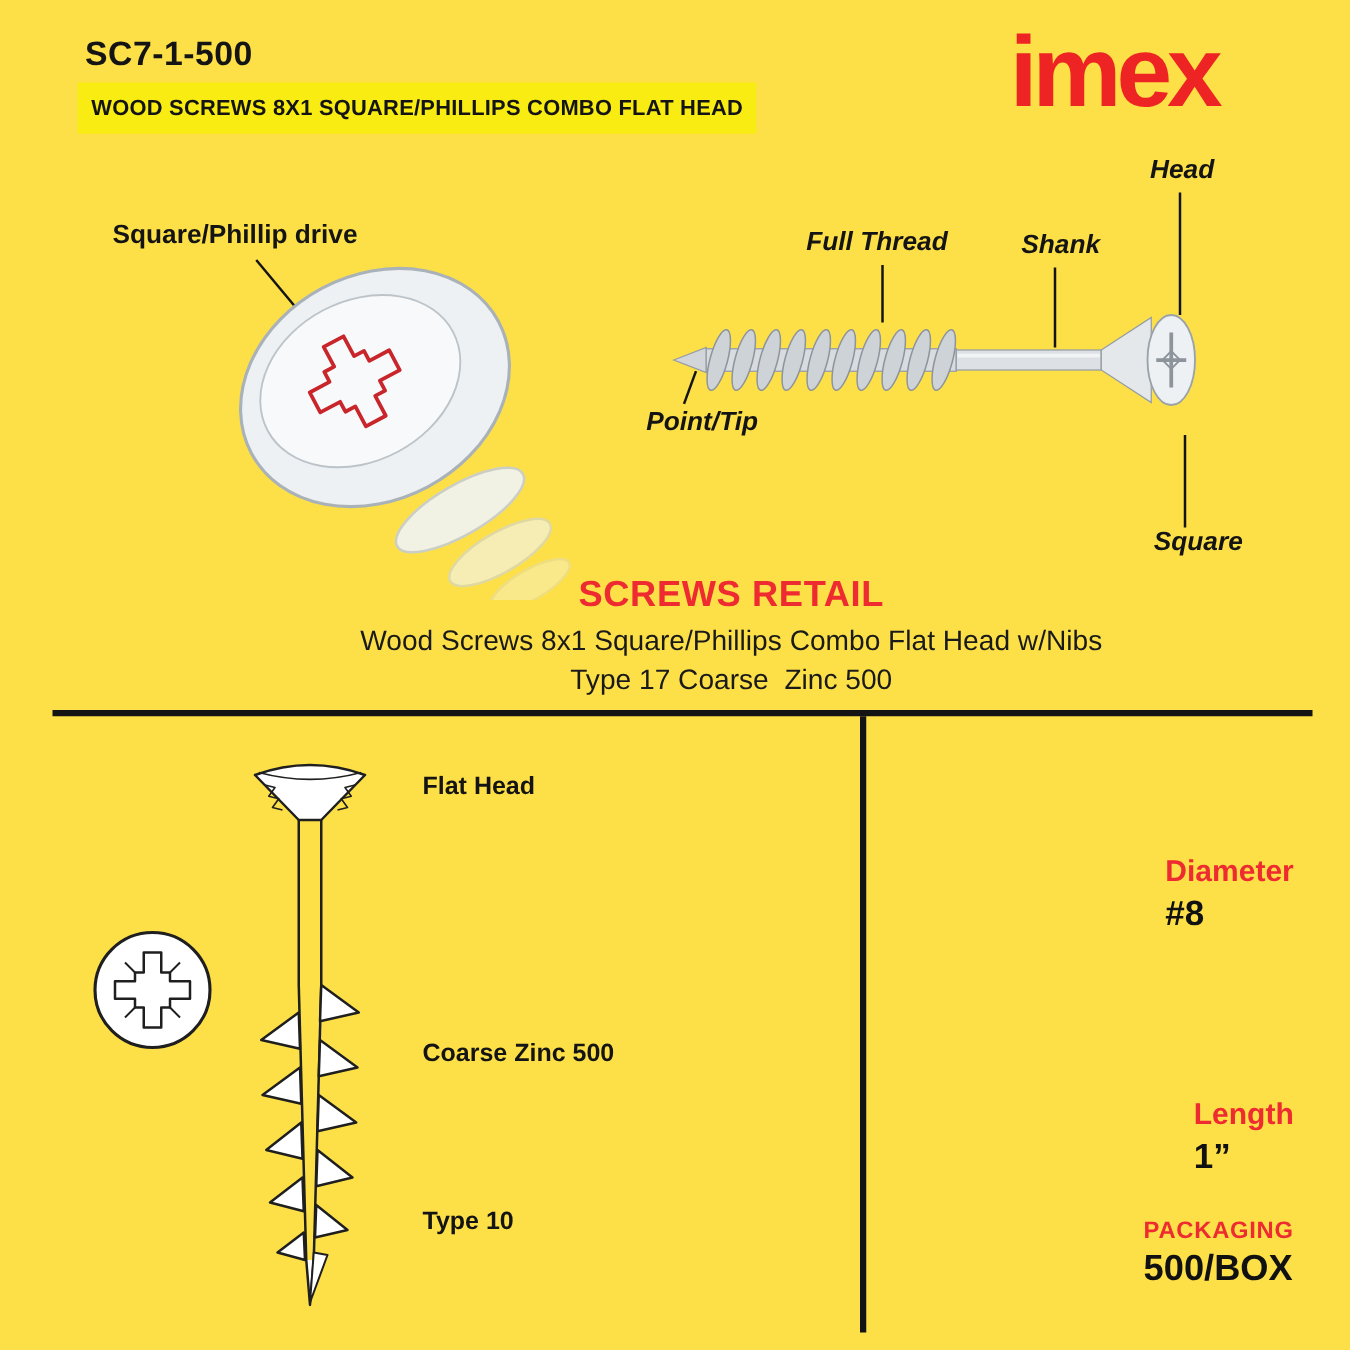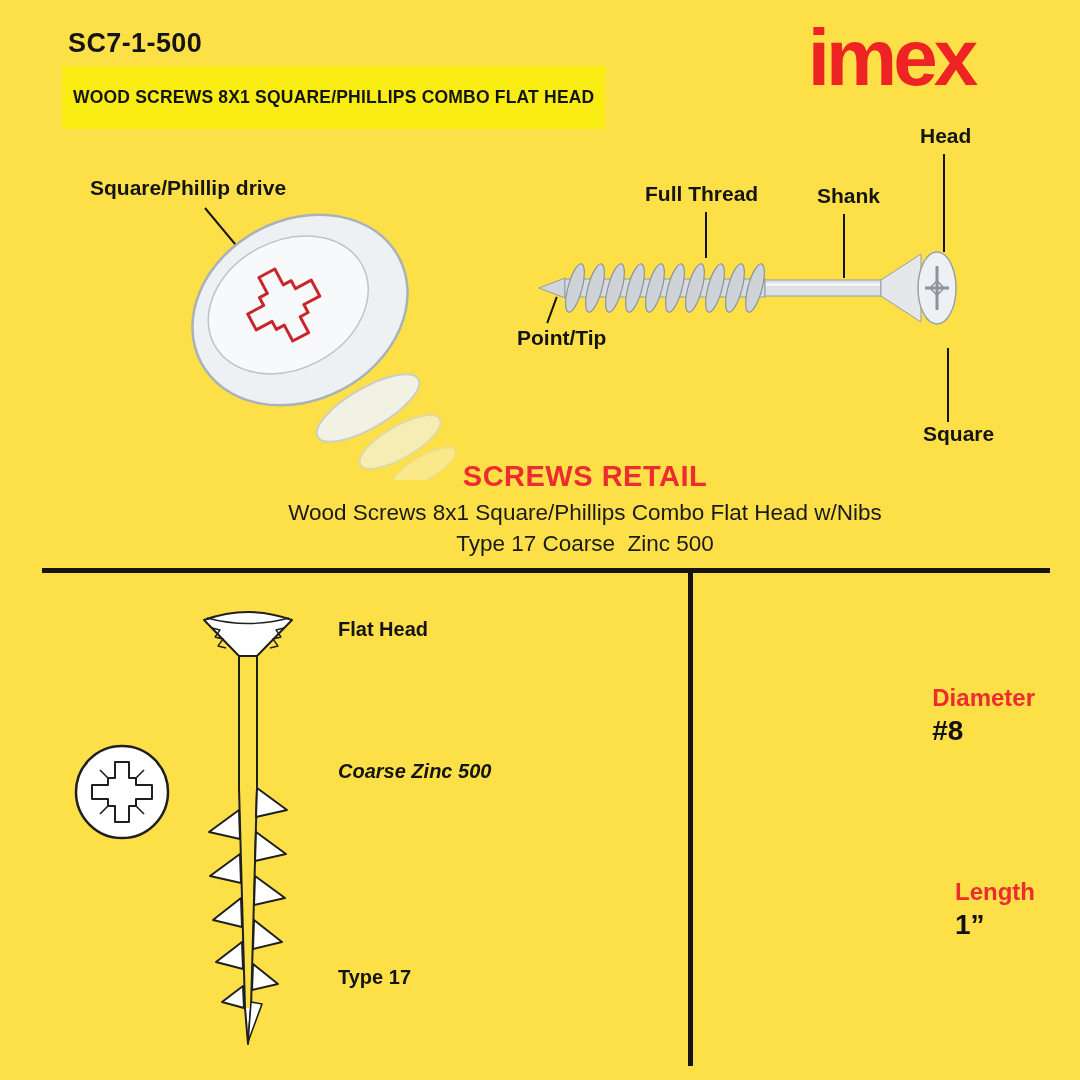--- a/index.html
+++ b/index.html
@@ -3,27 +3,27 @@
 <meta charset="utf-8">
 <style>
   * { margin:0; padding:0; box-sizing:border-box; }
   html,body { background:#ffffff; }
   body { font-family:"Liberation Sans", sans-serif; color:#141414; }
   .canvas { position:relative; width:1080px; height:1080px; background:#fde047; overflow:hidden; }
   .abs { position:absolute; }
   .line { position:absolute; background:#141414; }
 
   .product-code { left:68px; top:28px; font-size:27px; font-weight:bold; letter-spacing:.4px; }
-  .banner { left:62px; top:66px; background:#f8ec12; font-weight:bold; font-size:17.5px; padding:21px 11px; letter-spacing:.2px; }
+  .banner { left:62px; top:66px; background:#f8ec12; font-weight:bold; font-size:17.5px; padding:10px 11px; letter-spacing:.2px; }
   .logo { left:762px; top:14px; width:258px; text-align:center; color:#ee2424; font-size:80px; font-weight:bold; letter-spacing:-4px; line-height:1.1; }
 
   .callout { left:90px; top:176px; font-size:21px; font-weight:bold; z-index:2; }
 
   .anatomy { left:505px; top:118px; width:515px; height:345px; }
-  .anatomy-label { position:absolute; font-size:21px; font-weight:bold; white-space:nowrap; }
+  .anatomy-label { position:absolute; font-size:21px; font-weight:bold; white-space:nowrap;font-style:italic; }
   .lbl-full-thread { left:140px; top:64px; }
   .lbl-shank { left:312px; top:66px; }
   .lbl-head { left:415px; top:6px; }
   .lbl-point-tip { left:12px; top:208px; }
   .lbl-drive { left:418px; top:304px; }
   .ln-full-thread { left:200px; top:94px; width:2px; height:46px; }
   .ln-shank { left:338px; top:96px; width:2px; height:64px; }
   .ln-head { left:438px; top:36px; width:2px; height:98px; }
   .ln-drive { left:442px; top:230px; width:2px; height:74px; }
   .ln-point-tip { left:46px; top:178px; width:2px; height:28px; transform:rotate(20deg); }
@@ -32,21 +32,21 @@
   .retail-title { left:85px; top:460px; width:1000px; text-align:center; font-size:29px; font-weight:bold; color:#ee2b30; letter-spacing:.5px; }
   .retail-line { left:85px; width:1000px; text-align:center; font-size:22.5px; font-weight:500; color:#1a1a1a; white-space:pre-wrap; }
   .retail-line1 { top:500px; }
   .retail-line2 { top:531px; }
 
   .h-divider { left:42px; top:568px; width:1008px; height:5px; }
   .v-divider { left:688px; top:573px; width:5px; height:493px; }
 
   .feature-label { position:absolute; font-size:20px; font-weight:600; }
   .lbl-flat-head { left:338px; top:618px; }
-  .lbl-finish { left:338px; top:760px;font-style:italic; }
+  .lbl-finish { left:338px; top:832px; }
   .lbl-type { left:338px; top:966px; }
 
   .dim-title { right:45px; top:615px; background:#f8ec12; font-size:26px; font-weight:bold; padding:8px 14px; letter-spacing:.5px; color:#111; }
   .dim-item { position:absolute; right:45px; text-align:left; }
   .dim-label { color:#ee2b30; font-size:24px; font-weight:bold; }
   .dim-value { font-size:28px; font-weight:600; color:#111; margin-top:3px; }
   .dim-item-0 { top:684px; }
   .dim-item-1 { top:783px; }
   .dim-item-2 { top:878px; }
   .dim-item-3 { top:974px; }
@@ -144,25 +144,29 @@
       <path d="M 51,300 L 23,322 L 52,329 Z"></path>
       <path d="M 52,344 L 26,364 L 53,371 Z"></path>
       <path d="M 53,388 L 32,404 L 54,410 Z"></path>
       <path d="M 55,410 L 58,446 L 61,410"></path>
       <path d="M 58,444 L 72,406 L 61,404 Z" stroke-width="1.6"></path>
     </g>
   </svg>
 
   <div class="feature-label lbl-flat-head">Flat Head</div>
   <div class="feature-label lbl-finish">Coarse Zinc 500</div>
-  <div class="feature-label lbl-type">Type 17</div>
+  <div class="feature-label lbl-type">Type 10</div>
 
 
   <div class="dim-item dim-item-0">
     <div class="dim-label">Diameter</div>
     <div class="dim-value">#8</div>
   </div>
   <div class="dim-item dim-item-2">
     <div class="dim-label">Length</div>
     <div class="dim-value">1”</div>
   </div>
+  <div class="dim-item dim-item-3">
+    <div class="dim-label">PACKAGING</div>
+    <div class="dim-value">500/BOX</div>
+  </div>
 
 </div>
 
 </body></html>

